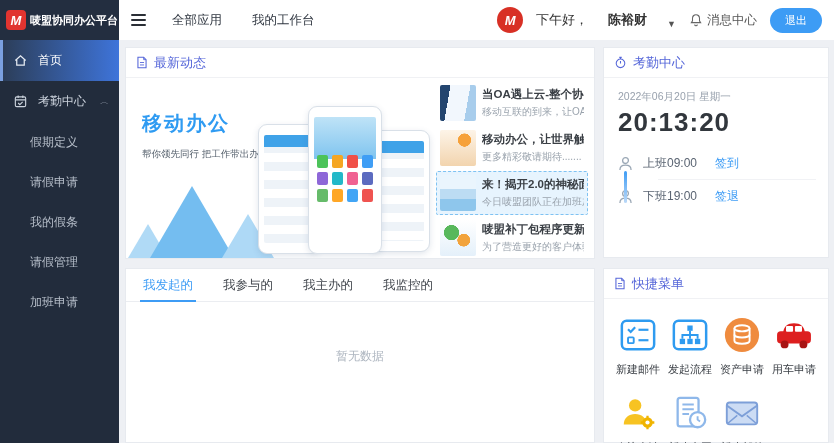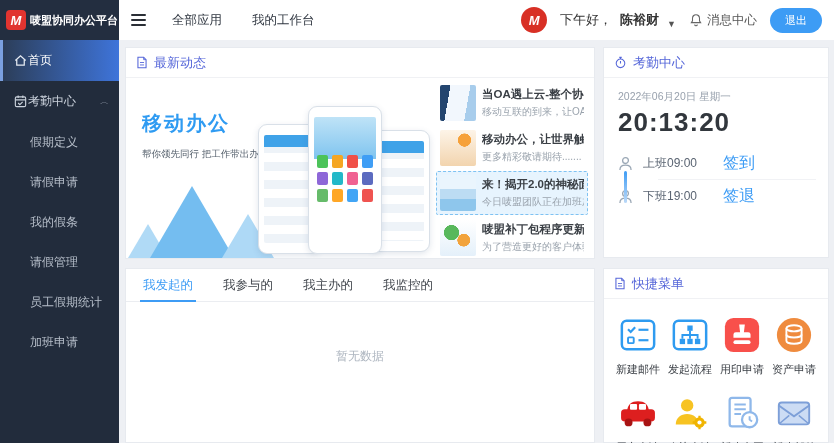--- a/index.html
+++ b/index.html
@@ -15,29 +15,29 @@
   .brand{flex:none;width:119px;background:#232e40;display:flex;align-items:center;padding-left:6px;gap:4px}
   .logo{width:20px;height:20px;border-radius:4px;background:var(--logo-red);color:#fff;font-weight:800;font-size:13px;display:flex;align-items:center;justify-content:center;font-style:italic}
   .app-title{color:#fff;font-size:11px;font-weight:bold;white-space:nowrap}
   .hdr-main{flex:1;display:flex;align-items:center;padding:0 12px;gap:26px}
   .burger{display:flex;flex-direction:column;gap:3px;cursor:pointer}
   .burger span{width:15px;height:2px;background:#2b2f36;border-radius:1px}
   .hnav{display:flex;gap:30px}
   .hnav a{font-size:12.5px;color:#2f3640;text-decoration:none;cursor:pointer}
   .hdr-right{margin-left:auto;display:flex;align-items:center;gap:13px}
   .avatar{width:26px;height:26px;border-radius:50%;background:#d83025;color:#fff;font-weight:800;font-size:13px;display:flex;align-items:center;justify-content:center;font-style:italic}
-  .greet{font-size:13px;color:#333;display:flex;align-items:flex-end;gap:8px;cursor:pointer}
+  .greet{font-size:13px;color:#333;display:flex;align-items:flex-end;gap:20px;cursor:pointer}
   .greet b{font-weight:bold}
   .caret{font-size:9px;color:#555}
   .msg{display:flex;align-items:center;gap:4px;font-size:12.5px;color:#555;cursor:pointer}
   .logout{background:var(--accent-blue);color:#fff;border:none;font-size:11px;padding:5px 15px;border-radius:13px;cursor:pointer}
 
   
   .side{position:absolute;left:0;top:40px;bottom:0;width:119px;background:var(--sidebar-bg)}
-  .s-item{height:41px;display:flex;align-items:center;padding-left:13px;color:#ccd3dd;font-size:12px;cursor:pointer}
+  .s-item{height:41px;display:flex;align-items:center;padding-left:13px;gap:10px;color:#ccd3dd;font-size:12px;cursor:pointer}
   .s-item.active{background:linear-gradient(90deg,#2c3e59 0%,#3e74da 100%);border-left:3px solid #7aa0e0;padding-left:10px;color:#fff}
   .s-item .up{margin-left:auto;margin-right:10px;font-size:9px;color:#aeb7c4;transform:scaleY(.8)}
   .s-sub{height:40px;display:flex;align-items:center;padding-left:30px;color:#b7bfca;font-size:12px;cursor:pointer}
 
   
   .panel{position:absolute;background:#fff;border:1px solid #e7eaef}
   .p-news{left:125px;top:47px;width:470px;height:212px}
   .p-tasks{left:125px;top:268px;width:470px;height:175px}
   .p-att{left:603px;top:47px;width:226px;height:211px}
   .p-quick{left:603px;top:268px;width:226px;height:175px}
@@ -88,21 +88,21 @@
   .tab.active::after{content:"";position:absolute;left:12px;right:12px;bottom:-1px;height:2px;background:var(--accent-blue)}
   .empty{text-align:center;padding-top:46px;font-size:12px;color:#aeb6c0}
 
   
   .att-date{margin:12px 14px 0;font-size:10.5px;color:#98a1ad}
   .att-time{margin:3px 14px 8px;font-size:26px;color:#32373d;font-weight:600;letter-spacing:1px}
   .att-rows{position:relative;margin:10px 12px 0 14px}
   .att-line{position:absolute;left:6px;top:23px;height:32px;width:3px;border-radius:2px;background:linear-gradient(#3d9cf5,#bcd9f7)}
   .att-row{display:flex;align-items:center;height:30px}
   .att-row .lbl{margin-left:10px;font-size:12px;color:#5a6472}
-  .att-row .act{margin-left:26px;font-size:16px;color:var(--accent-blue);text-decoration:none;cursor:pointer}
+  .att-row .act{margin-left:18px;font-size:12px;color:var(--accent-blue);text-decoration:none;cursor:pointer}
   .att-div{height:1px;background:#f1f2f5;margin:1px 0 1px 40px}
 
   
   .quick-grid{display:grid;grid-template-columns:repeat(4,1fr);row-gap:16px;padding:16px 8px;text-align:center}
   .q-cell{cursor:pointer}
   .q-ico{height:40px;display:flex;align-items:center;justify-content:center}
   .q-label{margin-top:7px;font-size:11px;color:#3a3f45;white-space:nowrap}
 </style>
 </head>
 <body>
@@ -156,21 +156,20 @@
           <path d="M2.5 6.2h11M5.5 1.5v2.8M10.5 1.5v2.8" stroke="#ccd3dd" stroke-width="1.2"></path>
           <path d="m5.5 9.6 1.8 1.8 3-3" stroke="#ccd3dd" fill="none" stroke-width="1.2"></path>
         </svg>
       <span>考勤中心</span>
       <span class="up">︿</span>
     </div>
     <div class="s-sub">假期定义</div>
     <div class="s-sub">请假申请</div>
     <div class="s-sub">我的假条</div>
     <div class="s-sub">请假管理</div>
-    <div class="s-sub">员工假期统计</div>
     <div class="s-sub">加班申请</div>
   </aside>
 
   <section class="panel p-news">
     <div class="p-head">
       <svg width="12" height="13" viewBox="0 0 14 16">
           <path d="M2 1.5h7l3 3v10H2z" fill="none" stroke="currentColor" stroke-width="1.3"></path>
           <path d="M9 1.5v3h3" fill="none" stroke="currentColor" stroke-width="1.1"></path>
           <path d="M4.5 8h5M4.5 11h5" stroke="currentColor" stroke-width="1.1"></path>
         </svg>
@@ -315,30 +314,20 @@
               <rect x="9.2" y="24" width="5.6" height="5.6" fill="#2e9bf0"></rect>
               <rect x="17.2" y="24" width="5.6" height="5.6" fill="#2e9bf0"></rect>
               <rect x="25.2" y="24" width="5.6" height="5.6" fill="#2e9bf0"></rect>
             </svg>
           </div>
         <div class="q-label">发起流程</div>
       </div>
       <div class="q-cell">
         <div class="q-ico">
             <svg width="38" height="38" viewBox="0 0 40 40">
-              <rect x="2" y="2" width="36" height="36" rx="9" fill="#f8504b"></rect>
-              <path d="M17 9h6l-1 8h4.5a2.5 2.5 0 0 1 2.5 2.5V23H11v-3.5A2.5 2.5 0 0 1 13.5 17H18z" fill="#fff"></path>
-              <rect x="11" y="25.5" width="18" height="4" rx="2" fill="#fff"></rect>
-            </svg>
-          </div>
-        <div class="q-label">用印申请</div>
-      </div>
-      <div class="q-cell">
-        <div class="q-ico">
-            <svg width="38" height="38" viewBox="0 0 40 40">
               <circle cx="20" cy="20" r="18" fill="#ef8b3e"></circle>
               <ellipse cx="20" cy="13" rx="8" ry="3.2" fill="none" stroke="#fff" stroke-width="2"></ellipse>
               <path d="M12 13v6.5c0 1.8 3.6 3.2 8 3.2s8-1.4 8-3.2V13" fill="none" stroke="#fff" stroke-width="2"></path>
               <path d="M12 19.5V26c0 1.8 3.6 3.2 8 3.2s8-1.4 8-3.2v-6.5" fill="none" stroke="#fff" stroke-width="2"></path>
             </svg>
           </div>
         <div class="q-label">资产申请</div>
       </div>
       <div class="q-cell">
         <div class="q-ico">

